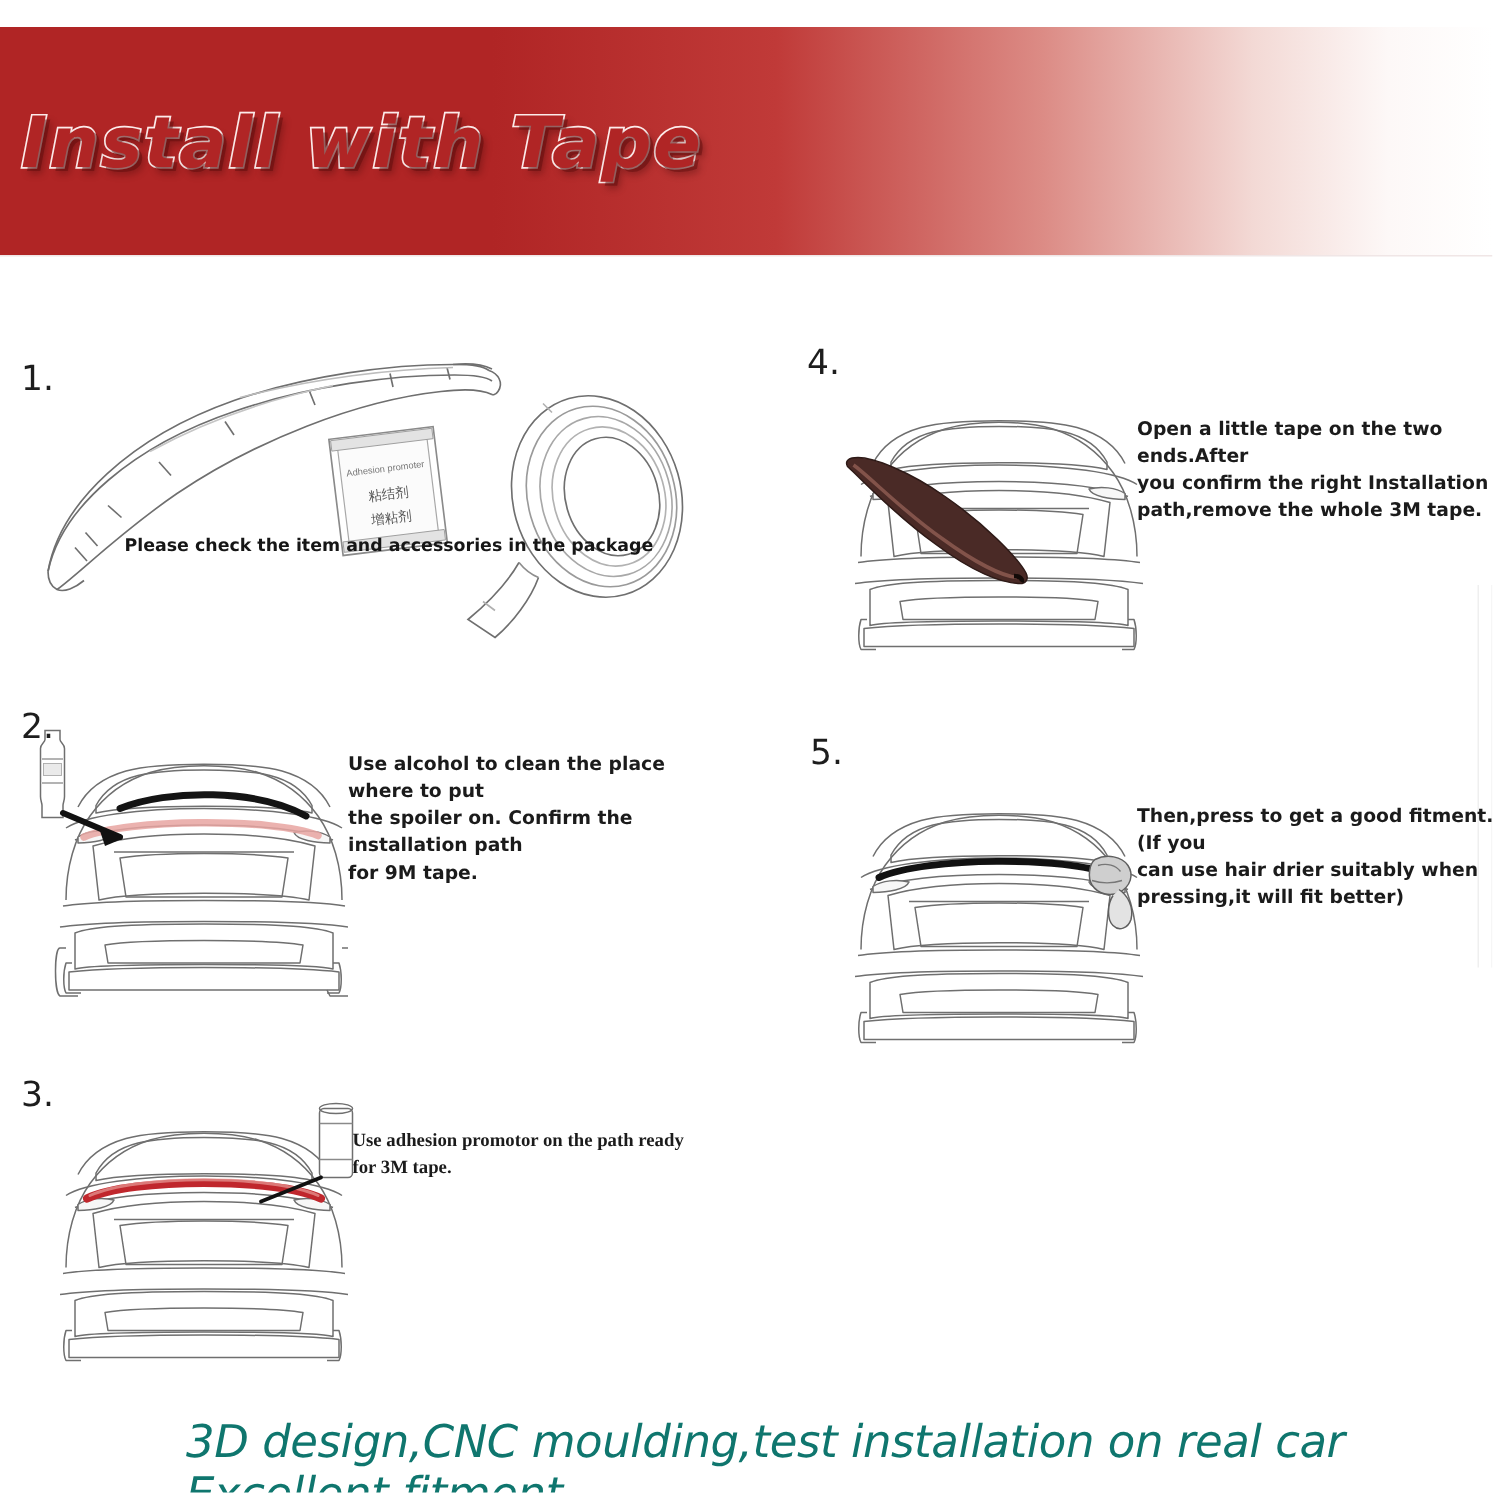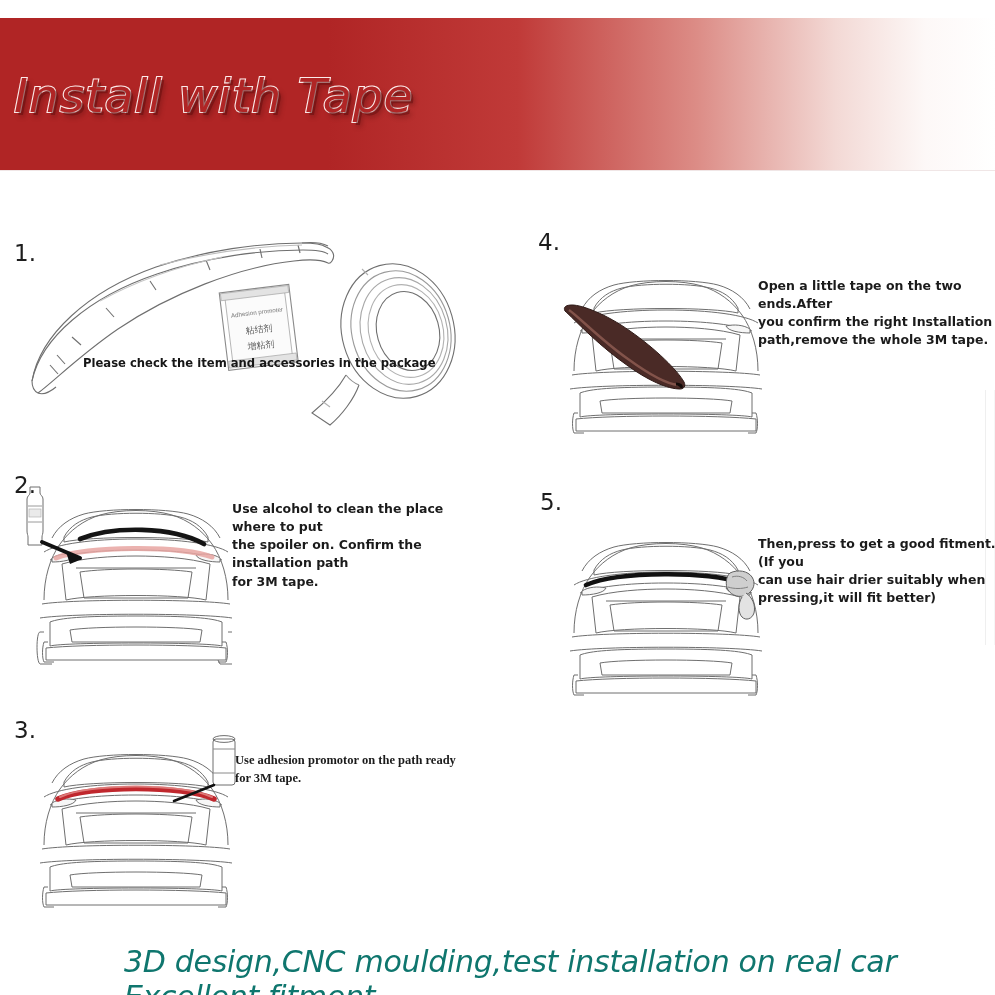--- a/index.html
+++ b/index.html
@@ -11,21 +11,21 @@
   #page{position:relative;width:995px;height:995px;background:#fff;overflow:hidden;}
 
   
   .banner{
     position:absolute;left:0;top:18px;width:995px;height:152px;
     background:linear-gradient(90deg,#b02525 0%,#b02525 33%,#c03a38 52%,#dc8c86 70%,#f3d9d5 84%,#fdf8f7 93%,#ffffff 100%);
   }
   .banner-title{
     position:absolute;left:14px;top:50px;
     font-family:"DejaVu Sans", sans-serif;
-    font-size:47px;font-weight:normal;font-style:italic;
+    font-size:47px;font-weight:bold;font-style:italic;
     letter-spacing:1px;
     color:#b02525;
     -webkit-text-stroke:2.2px #fdeceb;
     paint-order:stroke fill;
     text-shadow:
        3px 3px 0 rgba(90,12,12,.45),
        4px 5px 5px rgba(60,8,8,.35);
     white-space:nowrap;
   }
   .edge-line{position:absolute;top:170px;left:0;width:995px;height:1px;background:#f0e6e6;}
@@ -126,21 +126,21 @@
         <path d="M352,44 L358,50" stroke="#b0b0b0"></path>
       </g>
       <text x="73" y="142" font-family="'DejaVu Sans',sans-serif" font-size="11.6" font-weight="700" fill="#161616">Please check  the item and accessories in the package</text>
     </svg>
   </div>
 
   <div class="step" style="left:0;top:470px;width:500px;height:200px;">
     <div class="step-num" style="left:14px;top:2px;">2.</div>
     <div class="step-text" style="left:232px;top:30px;width:240px;">Use alcohol to clean the place where to put
 the spoiler on. Confirm the installation path
-for 3M tape.</div>
+for 9M tape.</div>
 
     <svg class="art" style="left:22px;top:12px;" width="210" height="190" viewBox="0 0 210 190">
 
       <g fill="none" stroke="#6f6f6f" stroke-width="1">
         <path d="M8,5 h10 v6 c0,2 3,3 3,6 v32 c0,3 -1,4 -1,6 v8 h-14 v-8 c0,-2 -1,-3 -1,-6 v-32 c0,-3 3,-4 3,-6 z"></path>
         <path d="M6,24 h14" stroke="#9a9a9a"></path>
         <path d="M6,40 h14" stroke="#9a9a9a"></path>
         <rect x="7" y="27" width="12" height="8" fill="#eaeaea" stroke="#aaa" stroke-width="0.6"></rect>
       </g>
 

